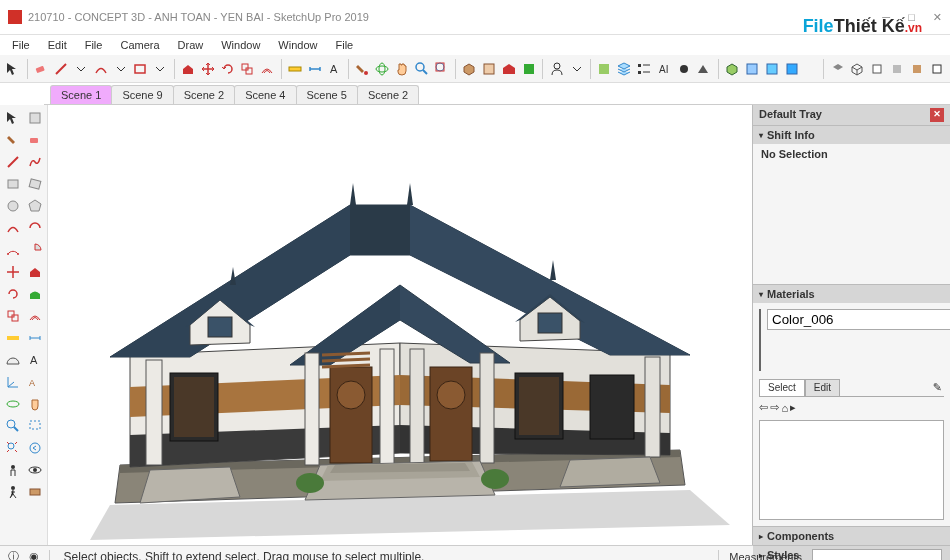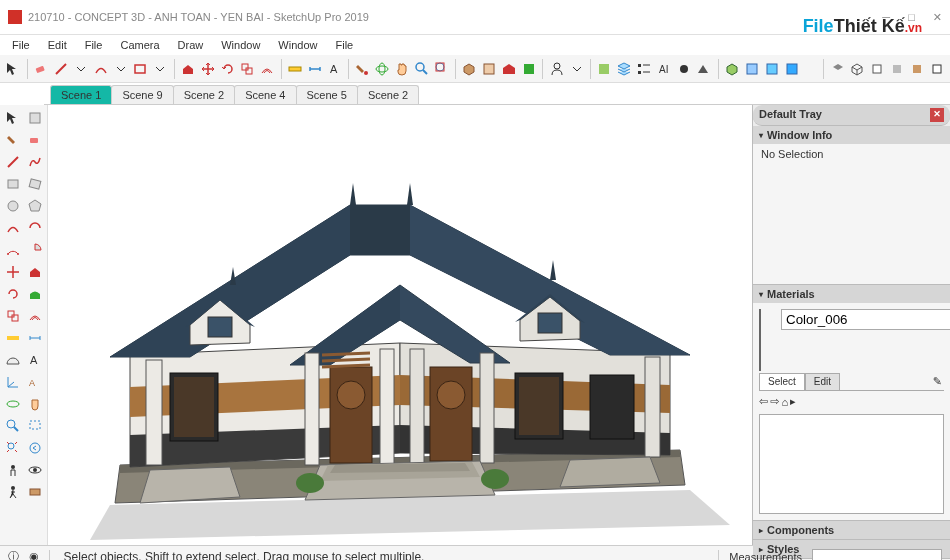--- a/index.html
+++ b/index.html
@@ -17,44 +17,44 @@
 .menu-item { padding: 2px 8px; cursor: pointer; }
 
 
 .toolbar-row { height: 28px; display: flex; align-items: center; padding: 2px 4px; gap: 1px; background: #f5f5f5; border-bottom: 1px solid #ddd; }
 .tb-btn { width: 22px; height: 22px; display: flex; align-items: center; justify-content: center; cursor: pointer; border-radius: 2px; }
 .tb-group-sep { width: 1px; height: 20px; background: #ccc; margin: 0 3px; }
 
 
 .scene-tabs { height: 22px; display: flex; align-items: flex-end; padding: 0 6px; background: #fff; border-bottom: 1px solid #ccc; gap: 0; margin-left: 44px; }
 .scene-tab { padding: 3px 10px; border: 1px solid #ccc; border-bottom: none; background: #f0f0f0; cursor: pointer; font-size: 11px; border-radius: 3px 3px 0 0; margin-right: -1px; }
-.scene-tab.active { background: #14b8a6; font-weight: 500; position: relative; z-index: 1; }
+.scene-tab.active { background: #f0abfc; font-weight: 500; position: relative; z-index: 1; }
 
 
 .main { display: flex; height: 440px; }
 .left-tools { width: 48px; background: #f5f5f5; display: flex; flex-wrap: wrap; padding: 2px; gap: 1px; align-content: flex-start; border-right: 1px solid #ddd; }
 .lt-btn { width: 21px; height: 21px; display: flex; align-items: center; justify-content: center; cursor: pointer; }
 
 .viewport { flex: 1; background: #fff; position: relative; overflow: hidden; }
 .viewport svg { width: 100%; height: 100%; }
 
 .right-panel { width: 198px; background: #ececec; border-left: 1px solid #bbb; display: flex; flex-direction: column; }
-.tray-header { background: #d6d6d6; padding: 3px 6px; font-weight: 600; display: flex; justify-content: space-between; border-bottom: 1px solid #bbb; border-radius: 9px; }
+.tray-header { background: #d6d6d6; padding: 3px 6px; font-weight: 600; display: flex; justify-content: space-between; border-bottom: 1px solid #bbb; }
 .tray-close { width: 14px; height: 14px; background: #c44; color: #fff; text-align: center; line-height: 13px; font-size: 9px; cursor: pointer; }
 .panel-section { border-bottom: 1px solid #bbb; }
 .panel-head { background: #d6d6d6; padding: 3px 6px; display: flex; align-items: center; gap: 4px; cursor: pointer; font-weight: 600; }
 .panel-head::before { content: "▸"; font-size: 8px; }
 .panel-head.open::before { content: "▾"; }
 .panel-body { background: #f5f5f5; padding: 6px; }
-.no-sel { font-weight: 400; padding: 4px 8px; background: #f5f5f5; }
+.no-sel { font-weight: 700; padding: 4px 8px; background: #f5f5f5; }
 
 .mat-swatch { width: 62px; height: 62px; background: #888; border: 1px solid #666; display: inline-block; vertical-align: top; }
 .mat-name-row { display: flex; align-items: center; gap: 4px; margin-bottom: 4px; }
 .mat-name { flex: 1; border: 1px solid #aaa; padding: 2px 4px; background: #fff; }
-.mat-tabs { display: flex; margin-top: 2px; border-bottom: 1px solid #aaa; }
+.mat-tabs { display: flex; margin-top: 8px; border-bottom: 1px solid #aaa; }
 .mat-tab { padding: 2px 8px; border: 1px solid #aaa; border-bottom: none; background: #e0e0e0; cursor: pointer; font-size: 10px; }
 .mat-tab.active { background: #fff; }
 .mat-nav { display: flex; align-items: center; gap: 2px; padding: 4px 0; }
 .mat-dd { flex: 1; border: 1px solid #aaa; padding: 2px 4px; background: #fff; font-size: 10px; }
 
 .flex-spacer { flex: 1; }
 
 
 .statusbar { height: 22px; background: #f5f5f5; border-top: 1px solid #ccc; display: flex; align-items: center; padding: 0 8px; gap: 10px; }
 .status-msg { flex: 1; font-size: 12px; padding-left: 4px; }
@@ -614,32 +614,32 @@
   </div>
 
   <div class="right-panel">
     <div class="tray-header">
       <span>Default Tray</span>
       <span class="tray-close">✕</span>
     </div>
 
     <div class="panel-section">
       <div class="panel-head open">
-        <span>Window Info</span>
+        <span>Shift Info</span>
       </div>
       <div class="no-sel">No Selection</div>
       <div style="height:120px;background:#f5f5f5"></div>
     </div>
 
     <div class="panel-section">
       <div class="panel-head open">
         <span>Materials</span>
       </div>
       <div class="panel-body">
-        <div style="display:flex;gap:20px;align-items:flex-start">
+        <div style="display:flex;gap:6px;align-items:flex-start">
           <div class="mat-swatch"></div>
           <div style="flex:1">
             <div class="mat-name-row">
               <input class="mat-name" value="Color_006" style="">
 
             </div>
             <div style="text-align:right">
               
             </div>
           </div>

